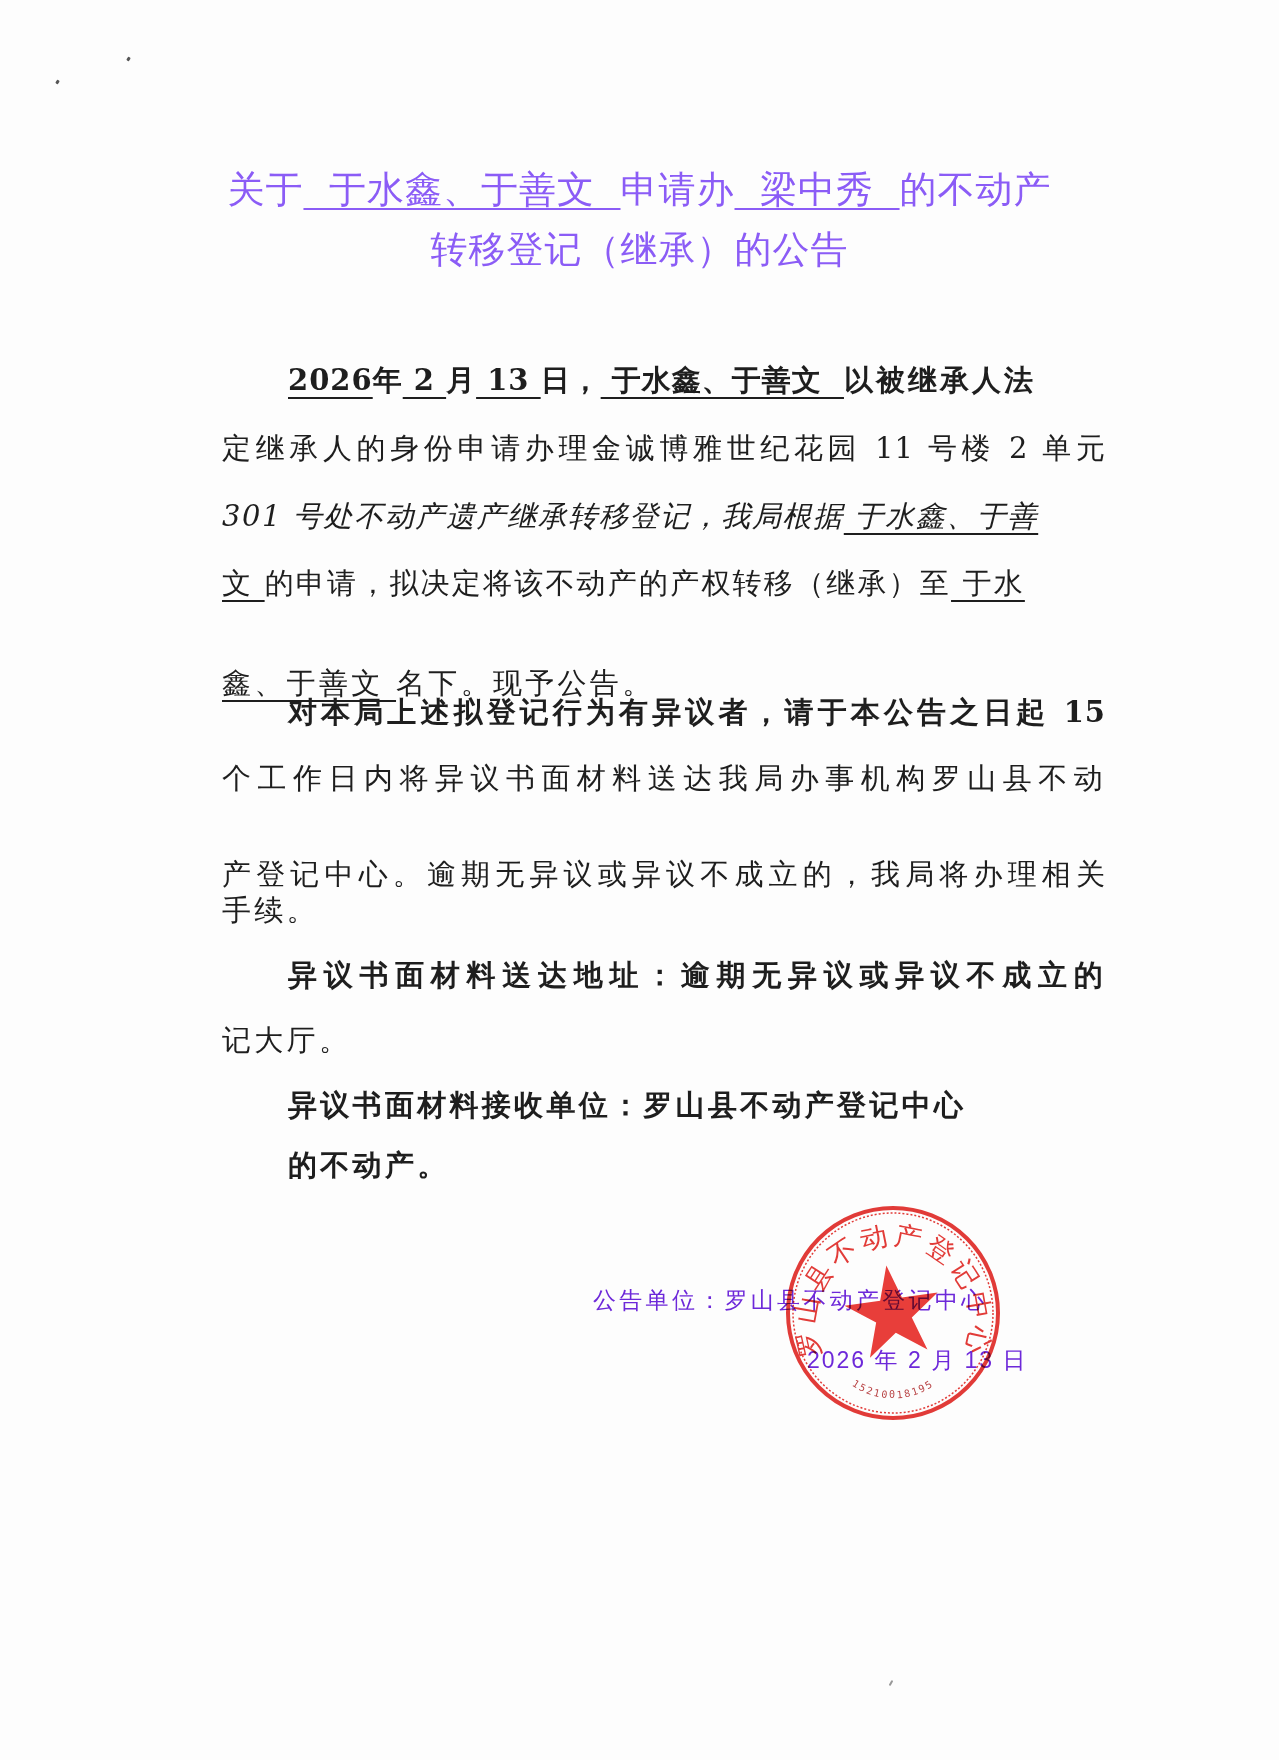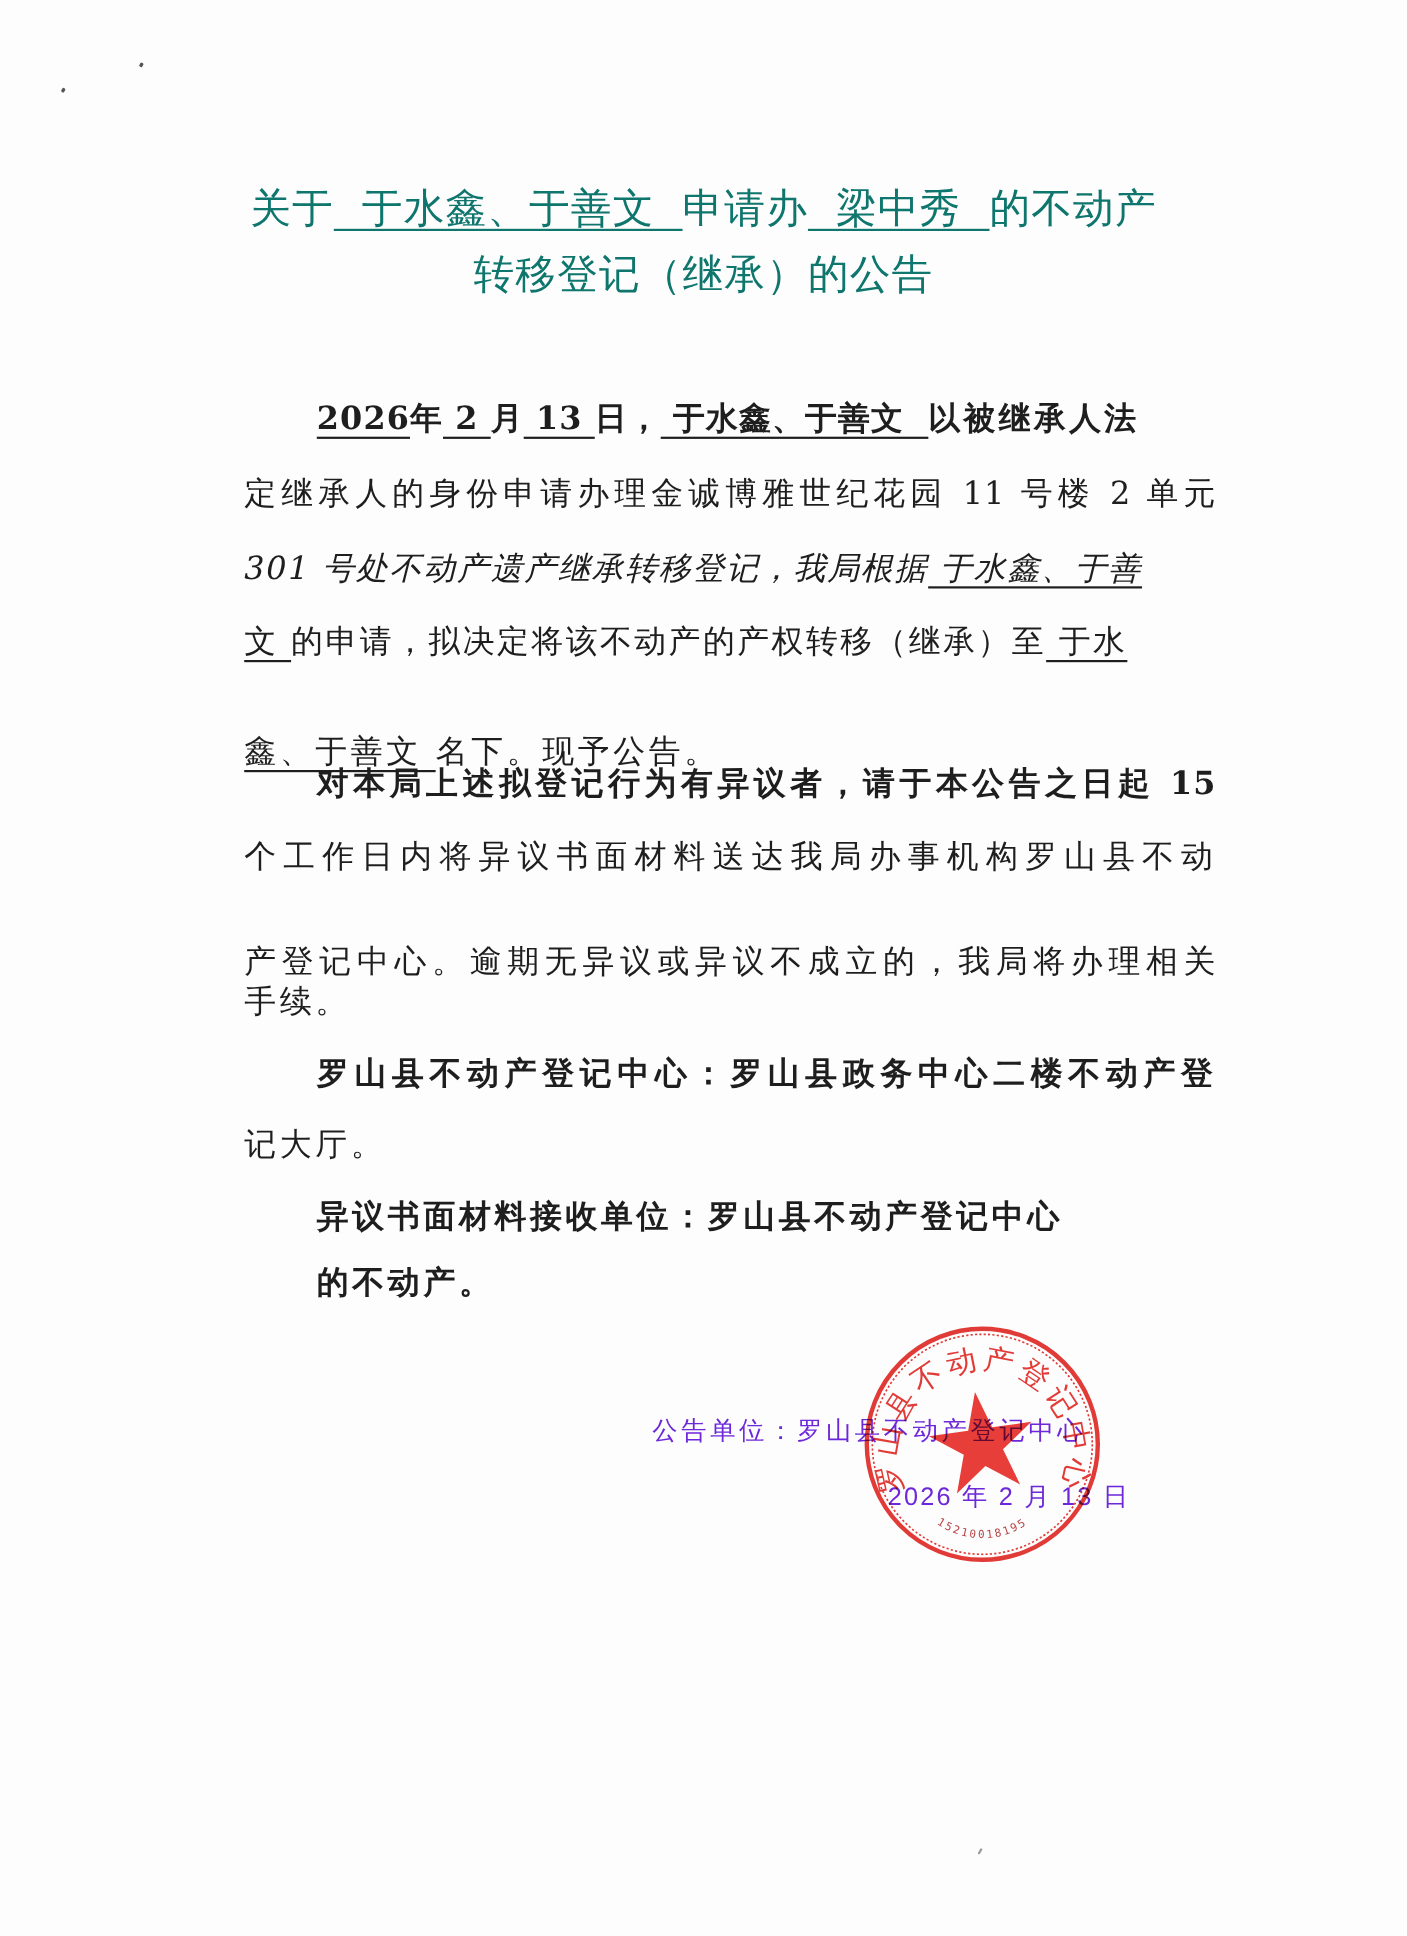--- a/index.html
+++ b/index.html
@@ -4,21 +4,21 @@
 <style>
   html, body { margin: 0; padding: 0; background: #ffffff; }
   body {
     width: 1279px; height: 1760px; position: relative; overflow: hidden;
     background: #fdfdfd;
     color: #1c1c1c;
   }
   .speck { position: absolute; width: 3px; height: 4px; background: #555; border-radius: 1px; transform: rotate(30deg); }
   .title {
     position: absolute; left: 0; width: 1279px; text-align: center;
-    font-family: "DejaVu Sans", sans-serif; font-size: 37px; color: #0f766e;
+    font-family: "DejaVu Sans", sans-serif; font-size: 37px; color: #8b5cf6;
     letter-spacing: 1px; line-height: 44px; white-space: nowrap;
   }
   .title .u { text-decoration: underline; text-decoration-thickness: 2px; text-underline-offset: 6px; }
   .line {
     position: absolute; left: 222px; width: 884px;
     font-family: "DejaVu Serif", serif; font-size: 29px; color: #1e1e1e;
     line-height: 40px; white-space: nowrap; letter-spacing: 3.3px;
   }
   .indent { left: 288px; width: 818px; font-weight: bold; }
   .u { text-decoration: underline; text-decoration-thickness: 2px; text-underline-offset: 7px; }
@@ -50,21 +50,21 @@
 </div>
 <div class="line" style="top:626px;margin-top:37px;">
   <span class="u" style="white-space:pre">鑫、于善文 </span><span>名下。现予公告。</span>
 </div>
 
 <div class="line indent just" style="top:692px; letter-spacing:1px;">对本局上述拟登记行为有异议者，请于本公告之日起 15</div>
 <div class="line just" style="top:758px;">个工作日内将异议书面材料送达我局办事机构罗山县不动</div>
 <div class="line just" style="top:854px; letter-spacing:1px;">产登记中心。逾期无异议或异议不成立的，我局将办理相关</div>
 <div class="line" style="top:890px;">手续。</div>
 
-<div class="line indent just" style="top:955px;">罗山县不动产登记中心：罗山县政务中心二楼不动产登</div>
+<div class="line indent just" style="top:955px;">异议书面材料送达地址：逾期无异议或异议不成立的</div>
 <div class="line" style="top:1020px;">记大厅。</div>
 
 <div class="line indent" style="top:1085px;">异议书面材料接收单位：罗山县不动产登记中心</div>
 
 <div class="line indent" style="top:1145px;">的不动产。</div>
 
 <div class="sig" style="left:593px; top:1280px;">公告单位：罗山县不动产登记中心</div>
 <div class="sig" style="left:807px; top:1340px; letter-spacing:2px;">2026 年 2 月 13 日</div>
 
 <svg class="seal" viewBox="0 0 220 220">

